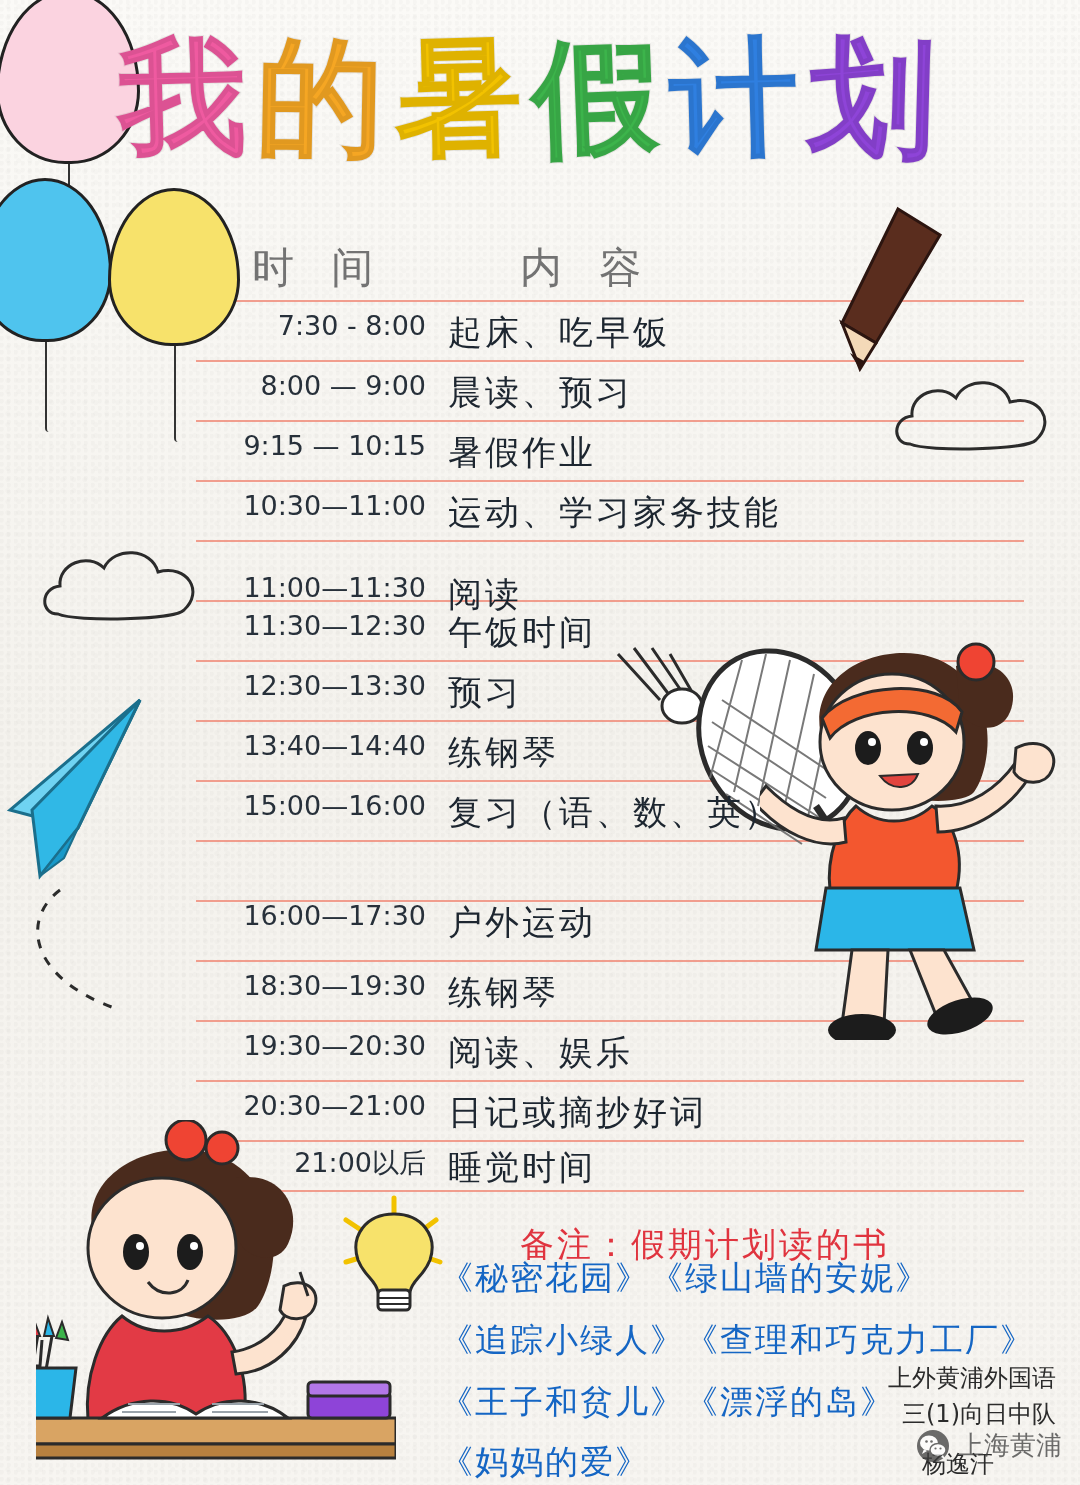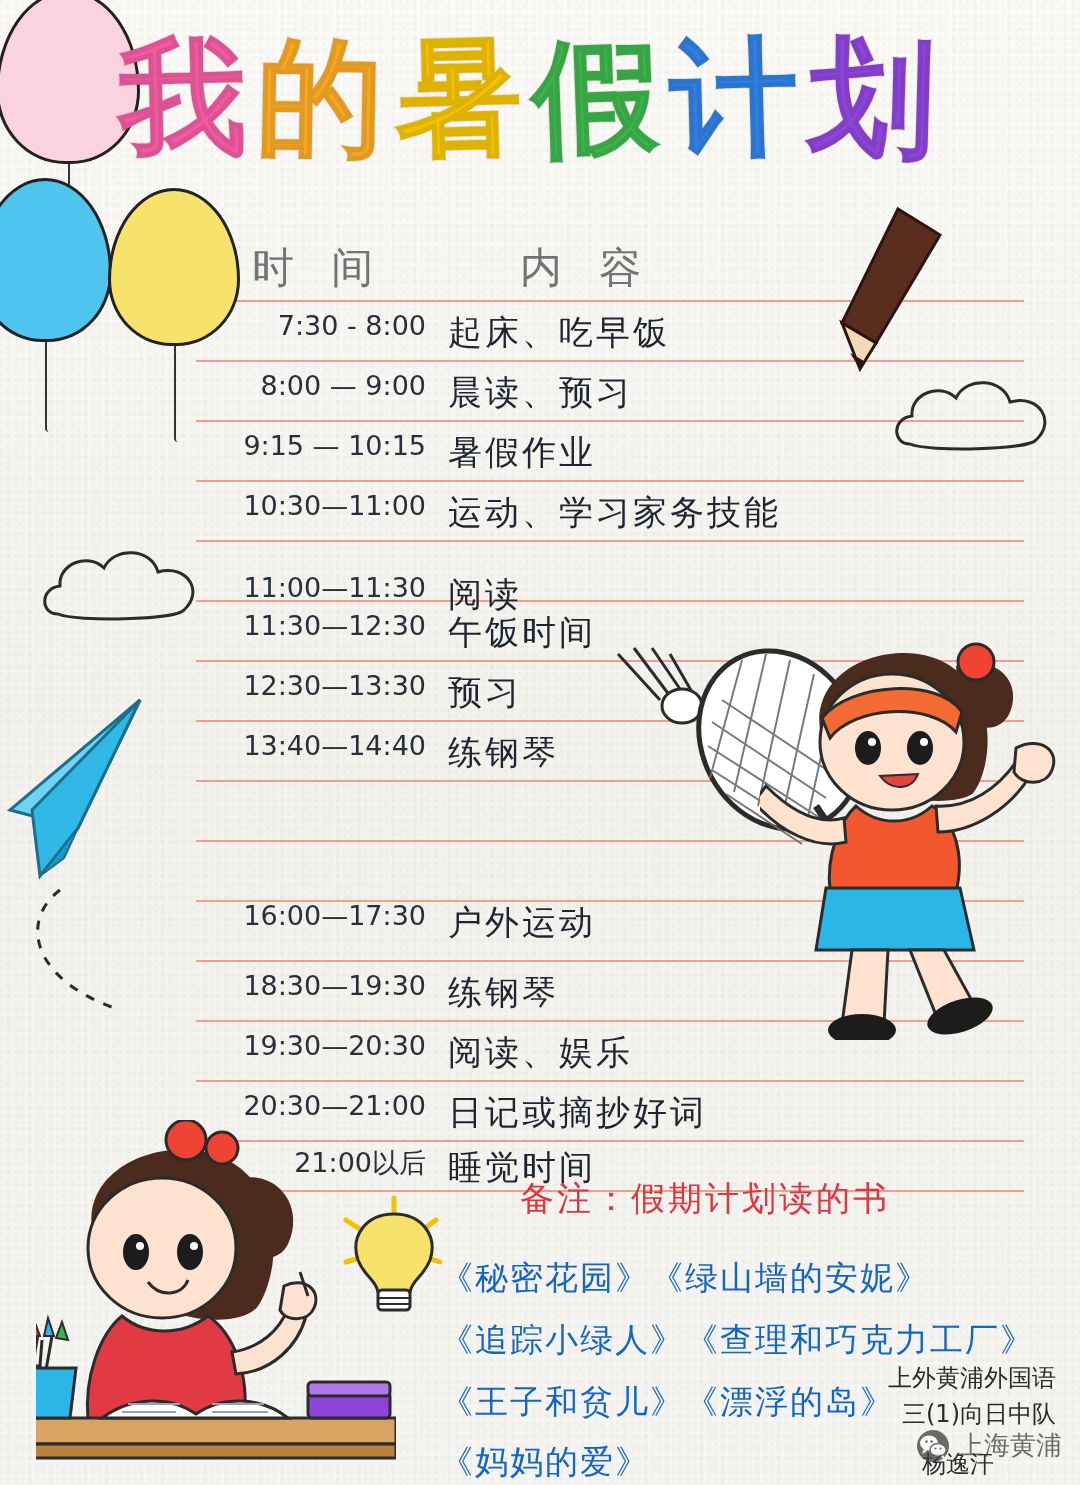--- a/index.html
+++ b/index.html
@@ -108,21 +108,21 @@
     color: #1d2630;
     white-space: nowrap;
     letter-spacing: 3px;
     text-align: center;
   }
 
   
   .note-title {
     position: absolute;
     left: 520px;
-    top: 1176px;
+    top: 1222px;
     font-family: Liberation Sans, sans-serif;
     font-size: 34px;
     color: #e0343f;
     letter-spacing: 3px;
     z-index: 5;
     white-space: nowrap;
   }
   .book-line {
     position: absolute;
     font-family: "DejaVu Sans", sans-serif;
@@ -256,20 +256,24 @@
     <div class="c">午饭时间</div>
   </div>
   <div class="row" style="top:670px">
     <div class="t">12:30—13:30</div>
     <div class="c">预习</div>
   </div>
   <div class="row" style="top:730px">
     <div class="t">13:40—14:40</div>
     <div class="c">练钢琴</div>
   </div>
+  <div class="row" style="top:790px">
+    <div class="t">15:00—16:00</div>
+    <div class="c">复习（语、数、英）</div>
+  </div>
   <div class="row" style="top:900px">
     <div class="t">16:00—17:30</div>
     <div class="c">户外运动</div>
   </div>
   <div class="row" style="top:970px">
     <div class="t">18:30—19:30</div>
     <div class="c">练钢琴</div>
   </div>
   <div class="row" style="top:1030px">
     <div class="t">19:30—20:30</div>

